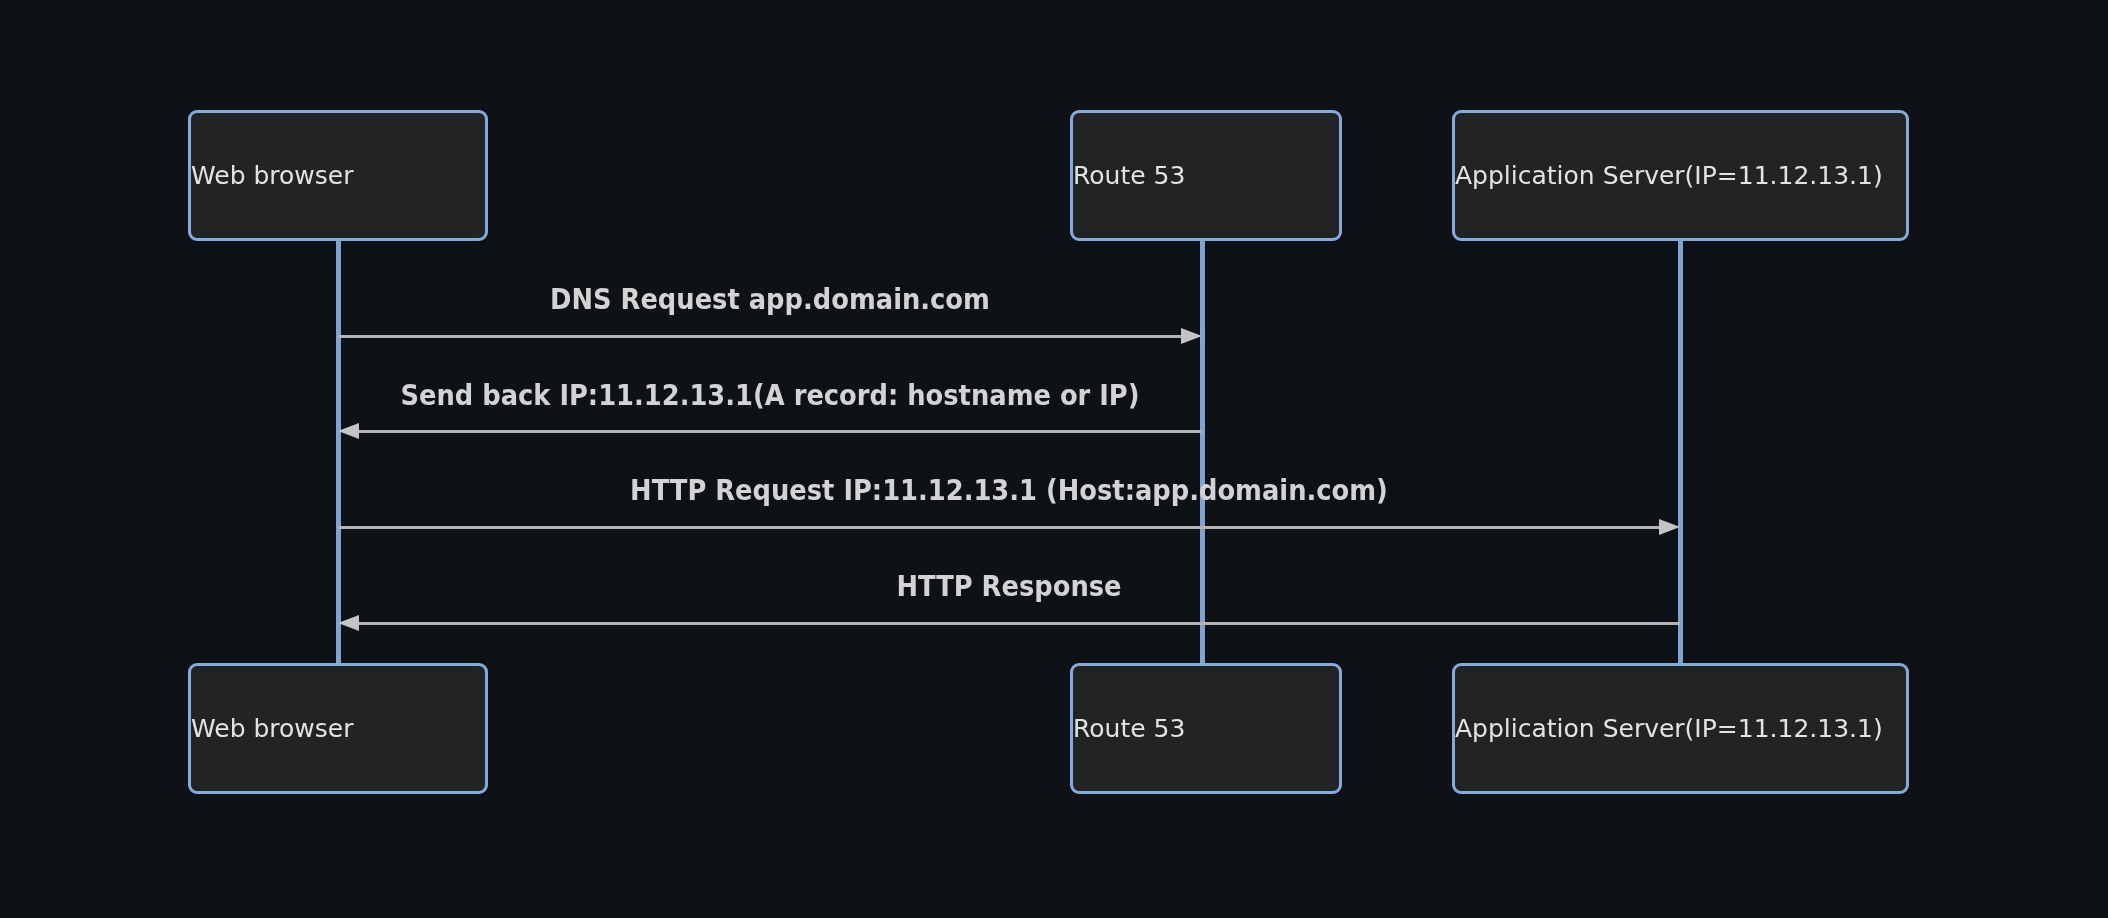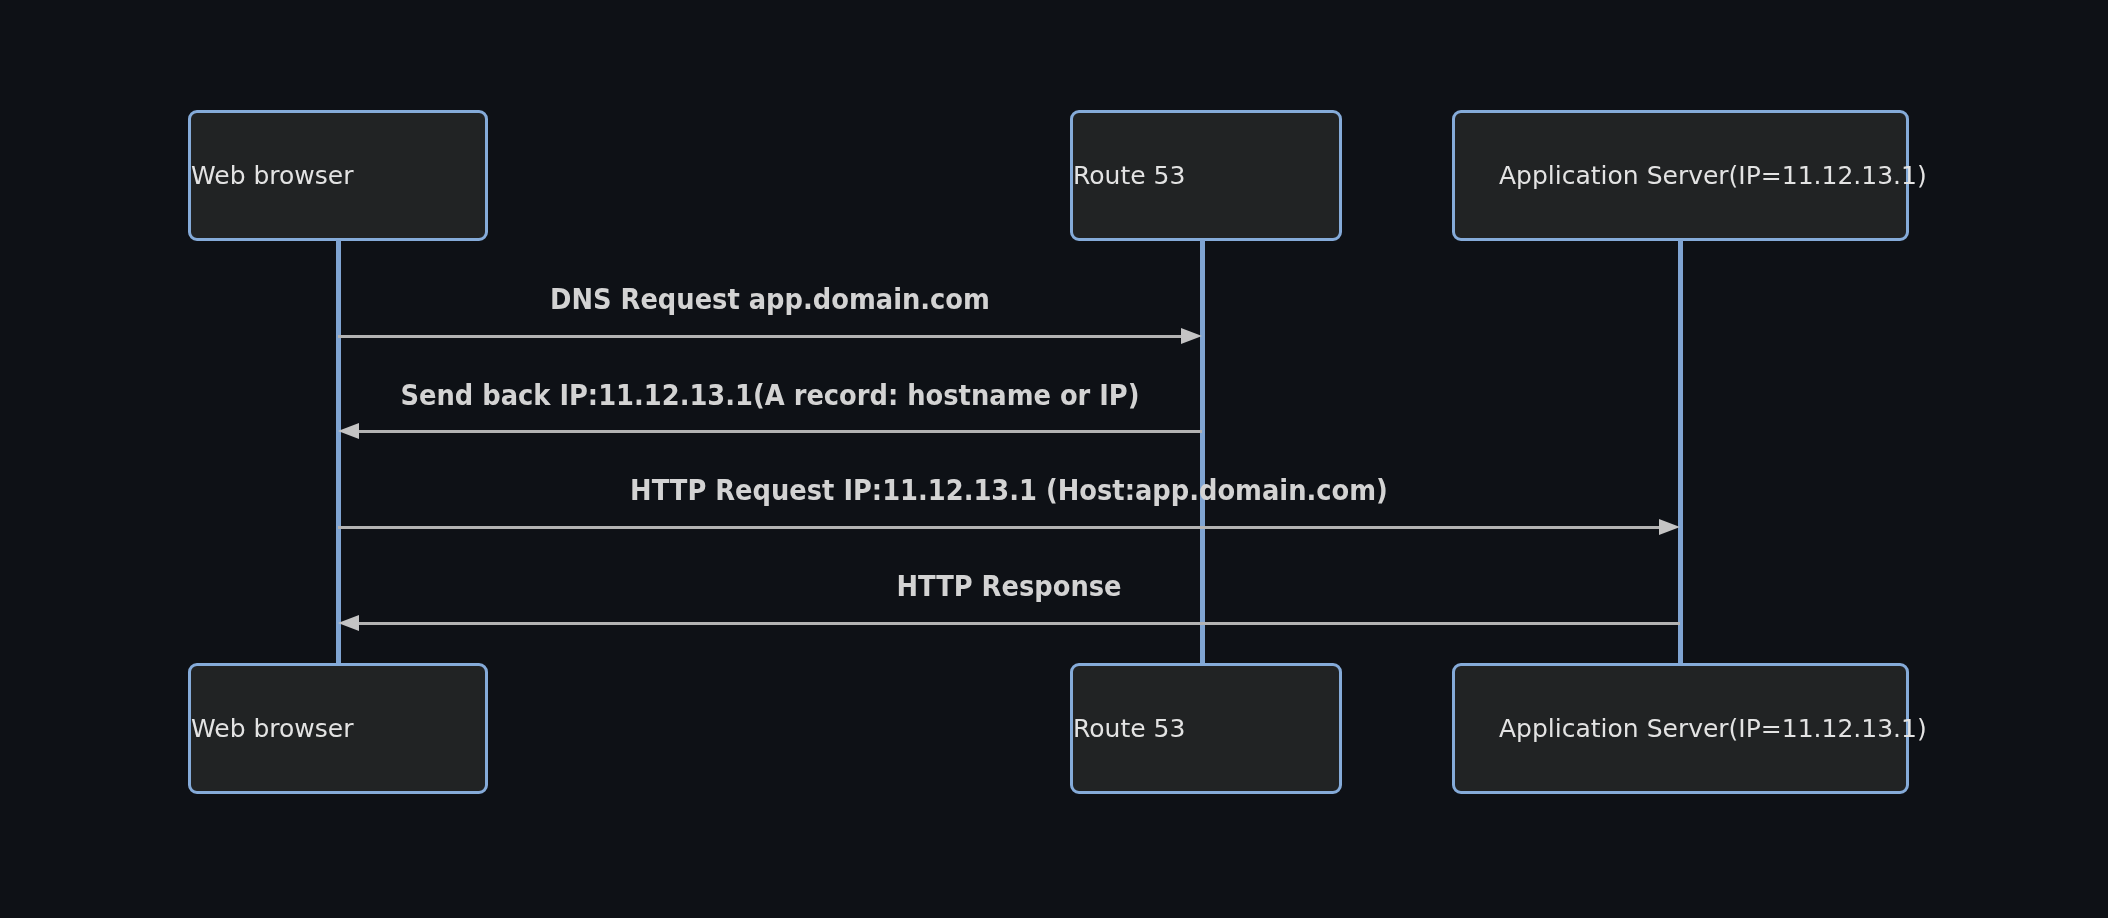--- a/index.html
+++ b/index.html
@@ -27,21 +27,21 @@
     align-items: center;
     justify-content: flex-start;
     font-size: 25px;
     color: #e3e3e3;
     white-space: nowrap;
   }
   .row-top    { top: 110px; }
   .row-bottom { top: 663px; }
   .a-browser   { left: 188px;  width: 300px; }
   .a-route53   { left: 1052px; width: 272px; margin-left: 18px; }
-  .a-appserver { left: 1452px; width: 457px; padding-left: 44px; }
+  .a-appserver { left: 1452px; width: 457px; }
   
   .lifeline {
     position: absolute;
     top: 240px;
     height: 424px;
     width: 5px;
     background: #7fa4d2;
   }
   .l-browser   { left: 336px; }
   .l-route53   { left: 1200px; }

